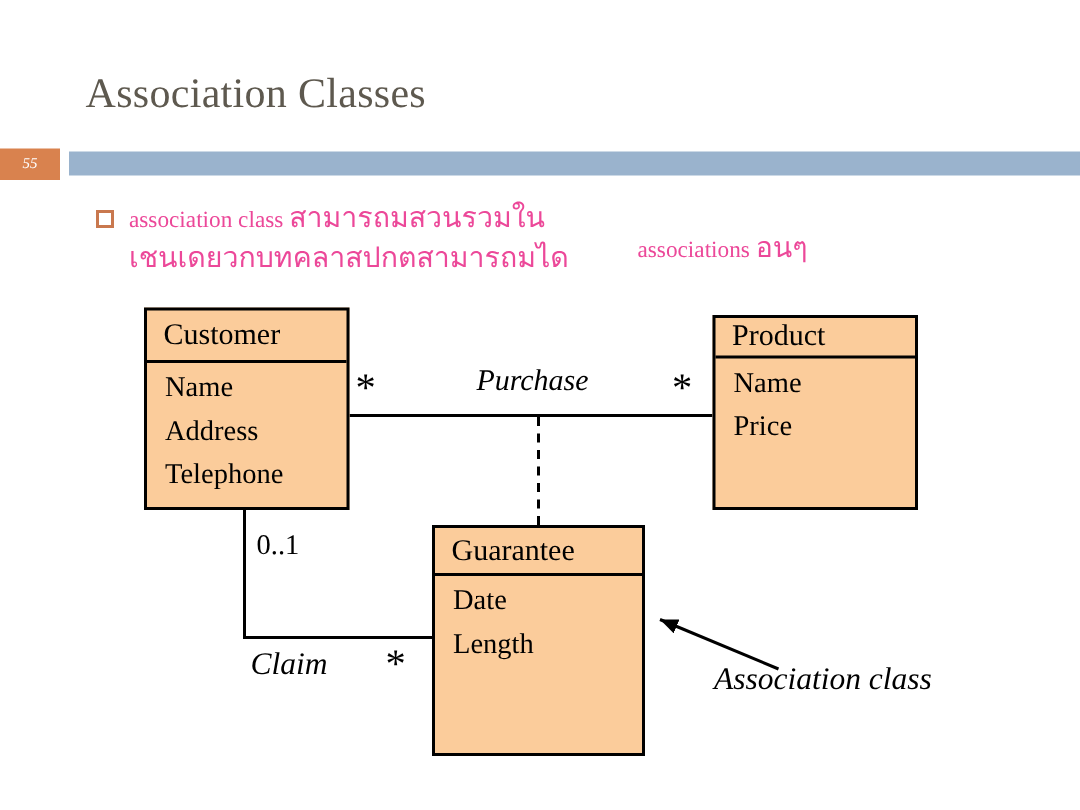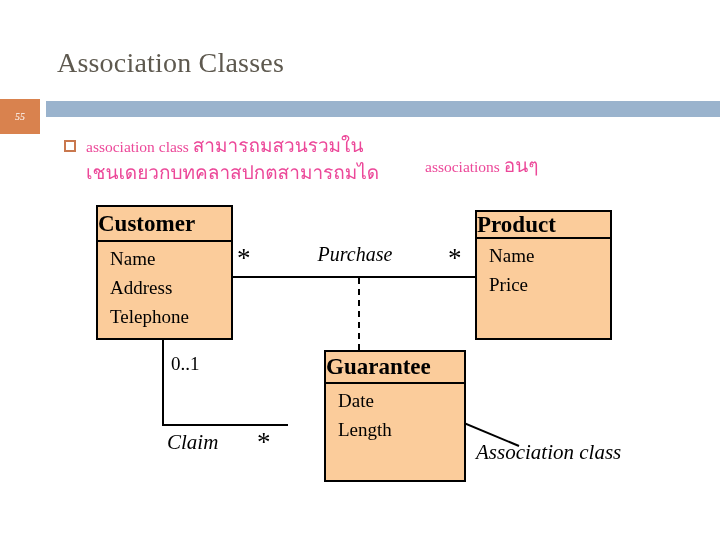--- a/index.html
+++ b/index.html
@@ -2,43 +2,43 @@
 <html><head>
 <meta charset="utf-8">
 <style>
   html,body{margin:0;padding:0;background:#fff;}
   .slide{position:relative;width:720px;height:540px;background:#ffffff;overflow:hidden;
          font-family:"Liberation Serif",serif;border-radius:16px;}
 
   .title{position:absolute;left:57px;top:46px;font-size:28px;line-height:34px;
          color:#5E594F;font-weight:normal;margin:0;letter-spacing:.2px;}
 
-  .num-box{position:absolute;left:0;top:99px;width:40px;height:35px;background:#D9824E;
+  .num-box{position:absolute;left:0;top:99px;width:40px;height:21px;background:#D9824E;
            display:flex;align-items:center;justify-content:center;}
   .num-box span{color:#ffffff;font-size:10px;font-style:italic;}
   .band-bar{position:absolute;left:46px;top:101px;width:674px;height:16px;background:#9AB3CD;}
 
   .bullet-square{position:absolute;left:64px;top:140px;width:8px;height:8px;
                  border:2px solid #C9784E;background:#fff;}
   .txtline{position:absolute;white-space:nowrap;line-height:26px;color:#ec4899;}
   .latin{font-size:15.5px;}
   .thai{font-size:19px;}
   #line1a{left:86px;top:133px;}
   #line1b{left:425px;top:133px;margin-top:20px;}
   #line2{left:86px;top:160px;}
 
   .uml-box{position:absolute;box-sizing:border-box;background:#FBCC9B;border:2px solid #000;}
-  .uml-head{box-sizing:border-box;border-bottom:2px solid #000;font-weight:bold;font-size:23px;
-            display:flex;align-items:center;}
+  .uml-head{box-sizing:border-box;border-bottom:2px solid #000;font-weight:normal;font-size:20px;
+            padding-left:11px;display:flex;align-items:center;}
   .uml-attrs{font-size:19px;line-height:29px;padding:2px 0 0 12px;}
   #box-customer{left:96px;top:205px;width:137px;height:135px;}
   #box-customer .uml-head{height:35px;}
   #box-product{left:475px;top:210px;width:137px;height:130px;}
   #box-product .uml-head{height:27px;}
-  #box-guarantee{left:288px;top:350px;width:142px;height:132px;margin-left:36px;}
+  #box-guarantee{left:288px;top:350px;width:142px;height:154px;}
   #box-guarantee .uml-head{height:32px;}
 
   svg.connectors{position:absolute;left:0;top:0;width:720px;height:540px;pointer-events:none;}
   svg .solid{stroke:#000;stroke-width:2;fill:none;}
   svg .dashed{stroke:#000;stroke-width:2;fill:none;stroke-dasharray:6 5;}
 
   .lbl{position:absolute;color:#000;white-space:nowrap;}
   #purchase-label{left:299px;top:243px;width:112px;text-align:center;font-style:italic;font-size:20px;}
   #star-customer{left:237px;top:248px;font-size:27px;line-height:20px;}
   #star-product{left:448px;top:248px;font-size:27px;line-height:20px;}

